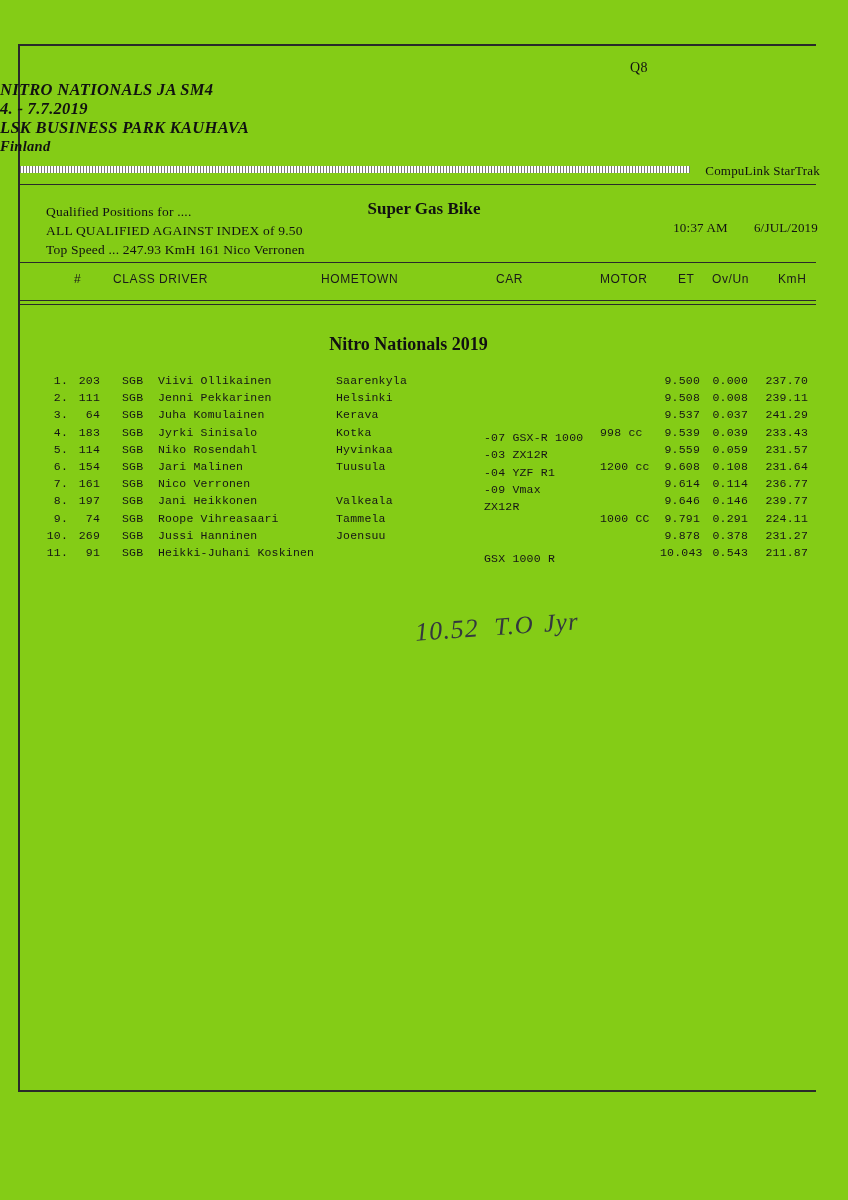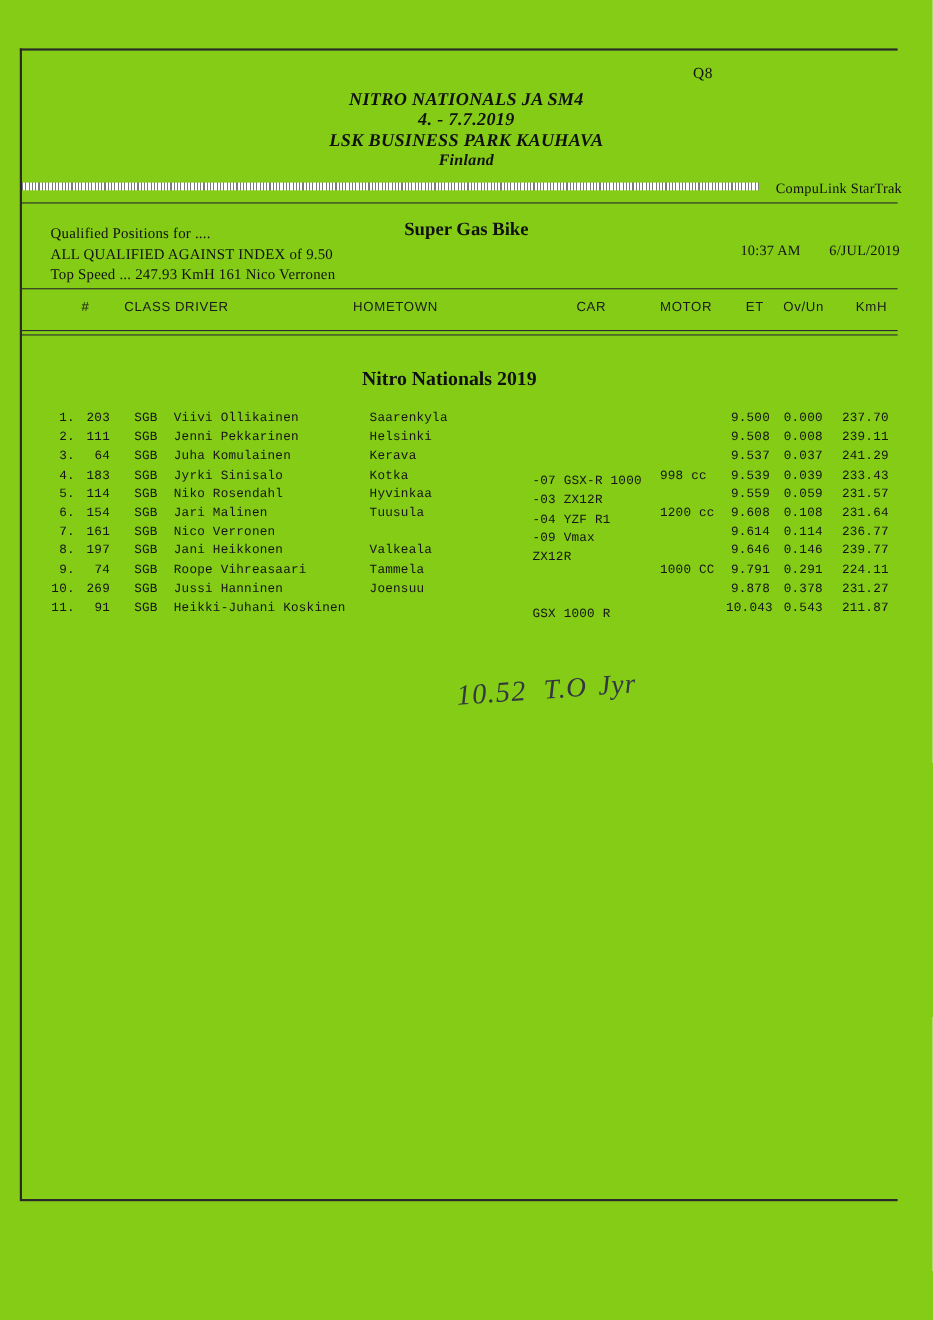--- a/index.html
+++ b/index.html
@@ -49,21 +49,20 @@
     font-family: "Liberation Serif", serif;
     font-size: 14px;
     letter-spacing: 0.5px;
   }
 
   .event-block {
     position: absolute;
     left: 0;
     top: 80px;
     width: 848px;
-    text-align: center;
     font-family: "Liberation Serif", serif;
     font-style: italic;
     font-weight: bold;
     font-size: 16.5px;
     line-height: 19px;
     letter-spacing: 0.3px;
   }
   .event-block .line4 {
     font-size: 14.5px;
   }
@@ -147,21 +146,21 @@
     font-family: "Liberation Sans", sans-serif;
     font-size: 12px;
     letter-spacing: 0.6px;
     color: #1a1a1a;
   }
   .col-headers span { position: absolute; }
   .ch-num     { left: 74px; }
   .ch-class   { left: 113px; }
   .ch-driver  { left: 159px; }
   .ch-home    { left: 321px; }
-  .ch-car     { left: 524px; }
+  .ch-car     { left: 496px; }
   .ch-motor   { left: 600px; }
   .ch-et      { left: 678px; }
   .ch-ovun    { left: 712px; }
   .ch-kmh     { left: 778px; }
 
   .meet-title {
     position: absolute;
     left: 0;
     top: 334px;
     width: 817px;

